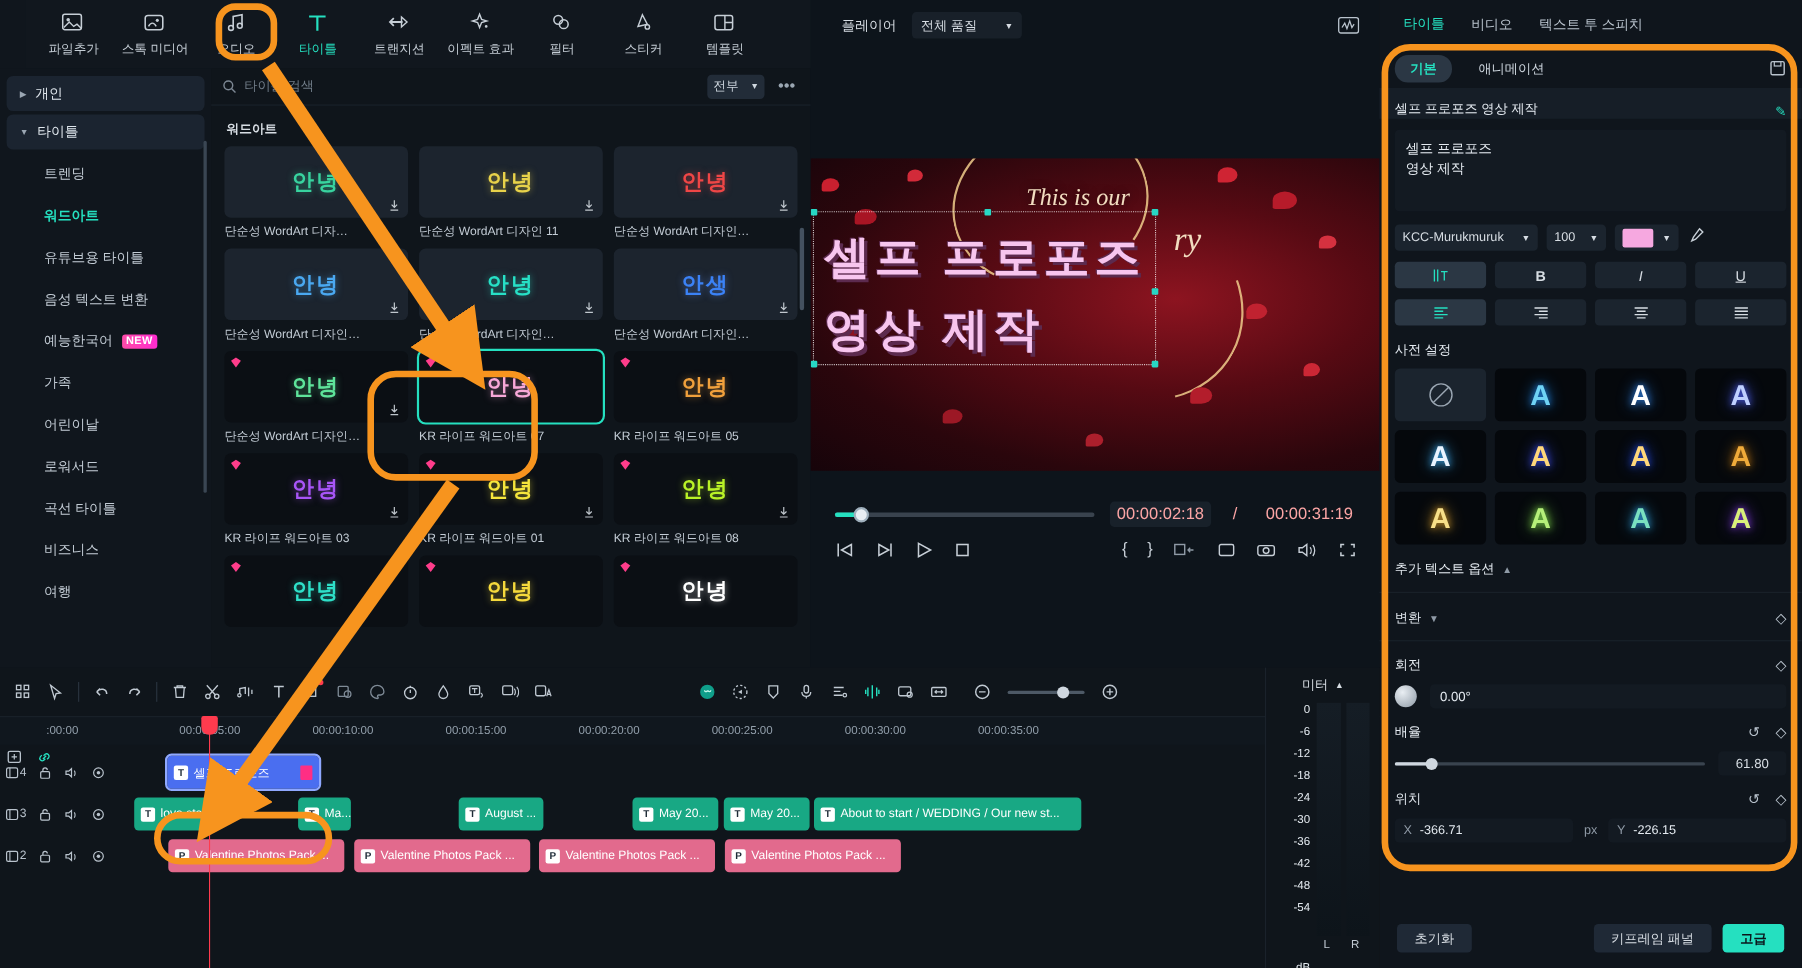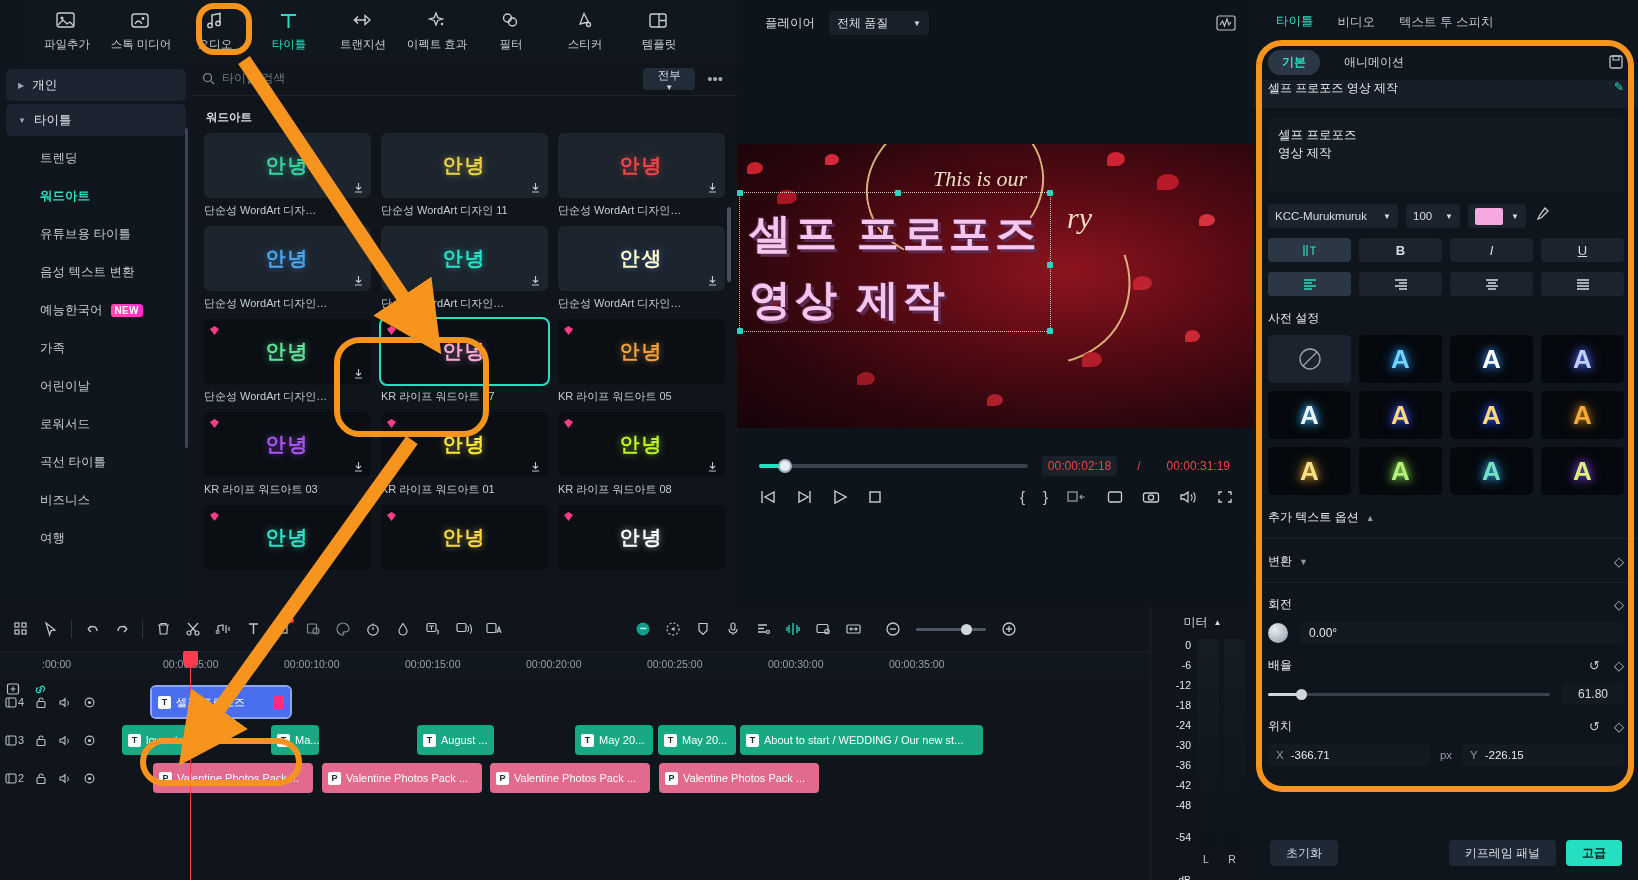--- a/index.html
+++ b/index.html
@@ -32,21 +32,21 @@
   .collapse-btn { position:absolute; left:160px; top:572px; width:22px; height:22px; background:#1b2430;
     border-radius:4px; display:flex; align-items:center; justify-content:center; color:#25e0c0;
     font-size:11px; cursor:pointer; }
 
   
   .browser { position:absolute; left:192px; top:62px; width:545px; height:545px; background:#0f151b; }
   .srchrow { height:34px; display:flex; align-items:center; padding:0 10px; gap:8px;
     border-bottom:1px solid #1a222b; }
   .srchbox { flex:1; display:flex; align-items:center; gap:7px; color:#6f7b87; font-size:12px; }
   .allsel { width:52px; height:22px; background:#222c38; border-radius:4px; display:flex;
-    align-items:center; justify-content:space-around; font-size:11.5px; color:#cfd7df; cursor:pointer;flex-direction:column; }
+    align-items:center; justify-content:space-around; font-size:11.5px; color:#cfd7df; cursor:pointer; }
   .dots { color:#9aa6b2; font-size:15px; cursor:pointer; padding:0 4px;}
   .sechead { font-size:11.5px; color:#d7dde3; padding:14px 0 8px 14px; font-weight:bold;}
   .grid { padding:0 12px; display:grid; grid-template-columns:repeat(3,1fr); gap:8px 10px; }
   .cell { cursor:pointer; }
   .thumb { height:65px; border-radius:6px; background:#1c242e; position:relative;
     display:flex; align-items:center; justify-content:center; overflow:hidden; }
   .thumb.dark { background:#0b0f14; }
   .thumb .ko { font-size:20px; font-weight:bold; letter-spacing:2px; }
   .dl { position:absolute; right:6px; bottom:5px; width:13px; height:13px; opacity:.85;}
   .gem { position:absolute; left:5px; top:3px; width:11px; height:11px; }
@@ -76,37 +76,37 @@
     font-size:42px; letter-spacing:4px; color:#f7c5ee; text-shadow:3px 3px 0 #5c2a4e, -1px -1px 0 #5c2a4e;}
   .selbox { position:absolute; left:2px; top:48px; width:312px; height:140px;
     border:1px dotted rgba(255,255,255,.75); }
   .hnd { position:absolute; width:6px; height:6px; background:#27d7c4; border-radius:1px; }
   .pvctrl { position:absolute; left:0; top:430px; width:517px; height:177px; }
   .scrubrow { display:flex; align-items:center; padding:26px 18px 0 22px; gap:14px; }
   .track { flex:1; height:4px; background:#39434e; border-radius:3px; position:relative; }
   .track .fill { position:absolute; left:0; top:0; height:4px; width:9%; background:#25e0c0; border-radius:3px;}
   .track .knob { position:absolute; left:7%; top:-5px; width:14px; height:14px; border-radius:50%;
     background:#e9eef3; border:2px solid #9fb0bd;}
-  .tcode { font-size:12px; background:#18212a; border-radius:4px; padding:3px 6px; color:#ef4444; }
+  .tcode { font-size:15px; background:#18212a; border-radius:4px; padding:3px 6px; color:#fca5a5; }
   .tcode.plain { background:none; }
   .btnrow { display:flex; align-items:center; padding:12px 20px 0 22px; gap:18px; color:#c6ced6; }
   .btnrow .sp { flex:1; }
   .pbtn { cursor:pointer; display:flex; align-items:center;}
 
   
   .rpanel { position:absolute; left:1254px; top:0; width:384px; height:880px; background:#0f151c; }
   .rtabs { height:44px; display:flex; align-items:center; gap:24px; padding-left:22px;
     font-size:12.5px; color:#b9c3cd; }
   .rtabs .t { cursor:pointer; height:44px; display:flex; align-items:center;}
   .rtabs .t.on { color:#25e0c0; border-bottom:2px solid #25e0c0;}
   .subtabs { height:36px; display:flex; align-items:center; gap:10px; padding:0 14px; }
   .pill { padding:4px 14px; border-radius:12px; font-size:12px; color:#cfd7df; cursor:pointer;}
   .pill.on { background:#2b3744; color:#25e0c0; font-weight:bold;}
   .savei { margin-left:auto; width:16px; height:16px; cursor:pointer;}
-  .rowbar { height:28px; background:#161e27; display:flex; align-items:flex-start; padding:0 14px;
+  .rowbar { height:28px; background:#161e27; display:flex; align-items:flex-end; padding:0 14px;
     font-size:12px; color:#e4eaf0;gap:48px; }
   .rowbar .pen { margin-left:auto; color:#25e0c0; font-size:12px; cursor:pointer;}
   .txtarea { margin:10px 14px 0; height:74px; background:#131a22; border-radius:4px; padding:8px 10px;
     font-size:12.5px; color:#e4eaf0; line-height:1.45; cursor:text;}
   .fontrow { display:flex; align-items:center; gap:8px; padding:12px 14px 0; }
   .ctl { background:#1b242e; border-radius:4px; height:24px; display:flex; align-items:center;
     justify-content:space-between; padding:0 7px; font-size:11.5px; color:#d7dde3; cursor:pointer;}
   .swatch { width:28px; height:17px; border-radius:2px; background:#f6a8e0; }
   .btnrow4 { display:flex; gap:8px; padding:10px 14px 0; }
   .sqbtn { flex:1; height:24px; background:#1b242e; border-radius:4px; display:flex;
@@ -385,21 +385,21 @@
           <div class="thumb">
             <span class="ko" style="color:#27e0c6;text-shadow:0 0 7px #27e0c688">안녕</span>
             <span class="dl"><svg width="13" height="13" viewBox="0 0 13 13">
                 <path d="M6.5 2v6M4 6l2.5 2.5L9 6M3 11h7" fill="none" stroke="#dfe6ec" stroke-width="1.1"></path>
               </svg></span>
           </div>
           <div class="cap">단순성 WordArt 디자인…</div>
         </div>
         <div class="cell">
           <div class="thumb">
-            <span class="ko" style="color:#fef9c3;text-shadow:0 0 7px #5d8ef788">안생</span>
+            <span class="ko" style="color:#3b82f6;text-shadow:0 0 7px #5d8ef788">안생</span>
             <span class="dl"><svg width="13" height="13" viewBox="0 0 13 13">
                 <path d="M6.5 2v6M4 6l2.5 2.5L9 6M3 11h7" fill="none" stroke="#dfe6ec" stroke-width="1.1"></path>
               </svg></span>
           </div>
           <div class="cap">단순성 WordArt 디자인…</div>
         </div>
         <div class="cell">
           <div class="thumb dark">
             <span class="gem"><svg width="11" height="11" viewBox="0 0 11 11">
                 <path d="M1 4l4.5-3L10 4 5.5 10z" fill="#ff3d8b"></path>
@@ -1132,21 +1132,21 @@
       <div class="mscale" id="mscale">
           <div style="top: 0px;">0</div>
           <div style="top: 20px;">-6</div>
           <div style="top: 40px;">-12</div>
           <div style="top: 60px;">-18</div>
           <div style="top: 80px;">-24</div>
           <div style="top: 100px;">-30</div>
           <div style="top: 120px;">-36</div>
           <div style="top: 140px;">-42</div>
           <div style="top: 160px;">-48</div>
-          <div style="top: 180px; margin-top: 12px;">-54</div>
+          <div style="top: 180px;">-54</div>
           <div style="top: 200px; margin-top: 35px;">dB</div>
         </div>
       <div class="mbars">
         <div class="mbar"></div>
         <div class="mbar"></div>
       </div>
     </div>
     <div class="mlr">
       <span style="flex:1;text-align:center;padding-left:30px">L</span>
       <span style="flex:1;text-align:center">R</span>

